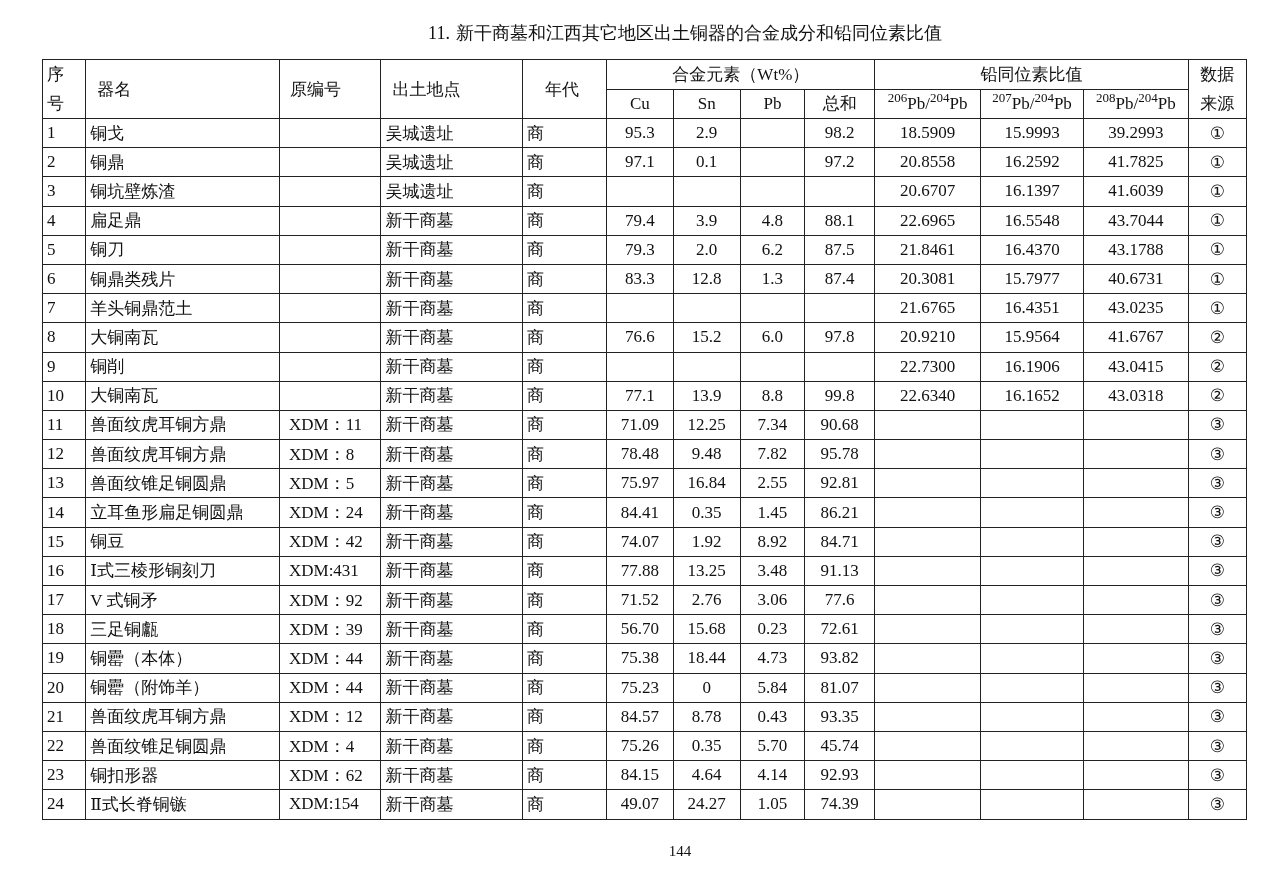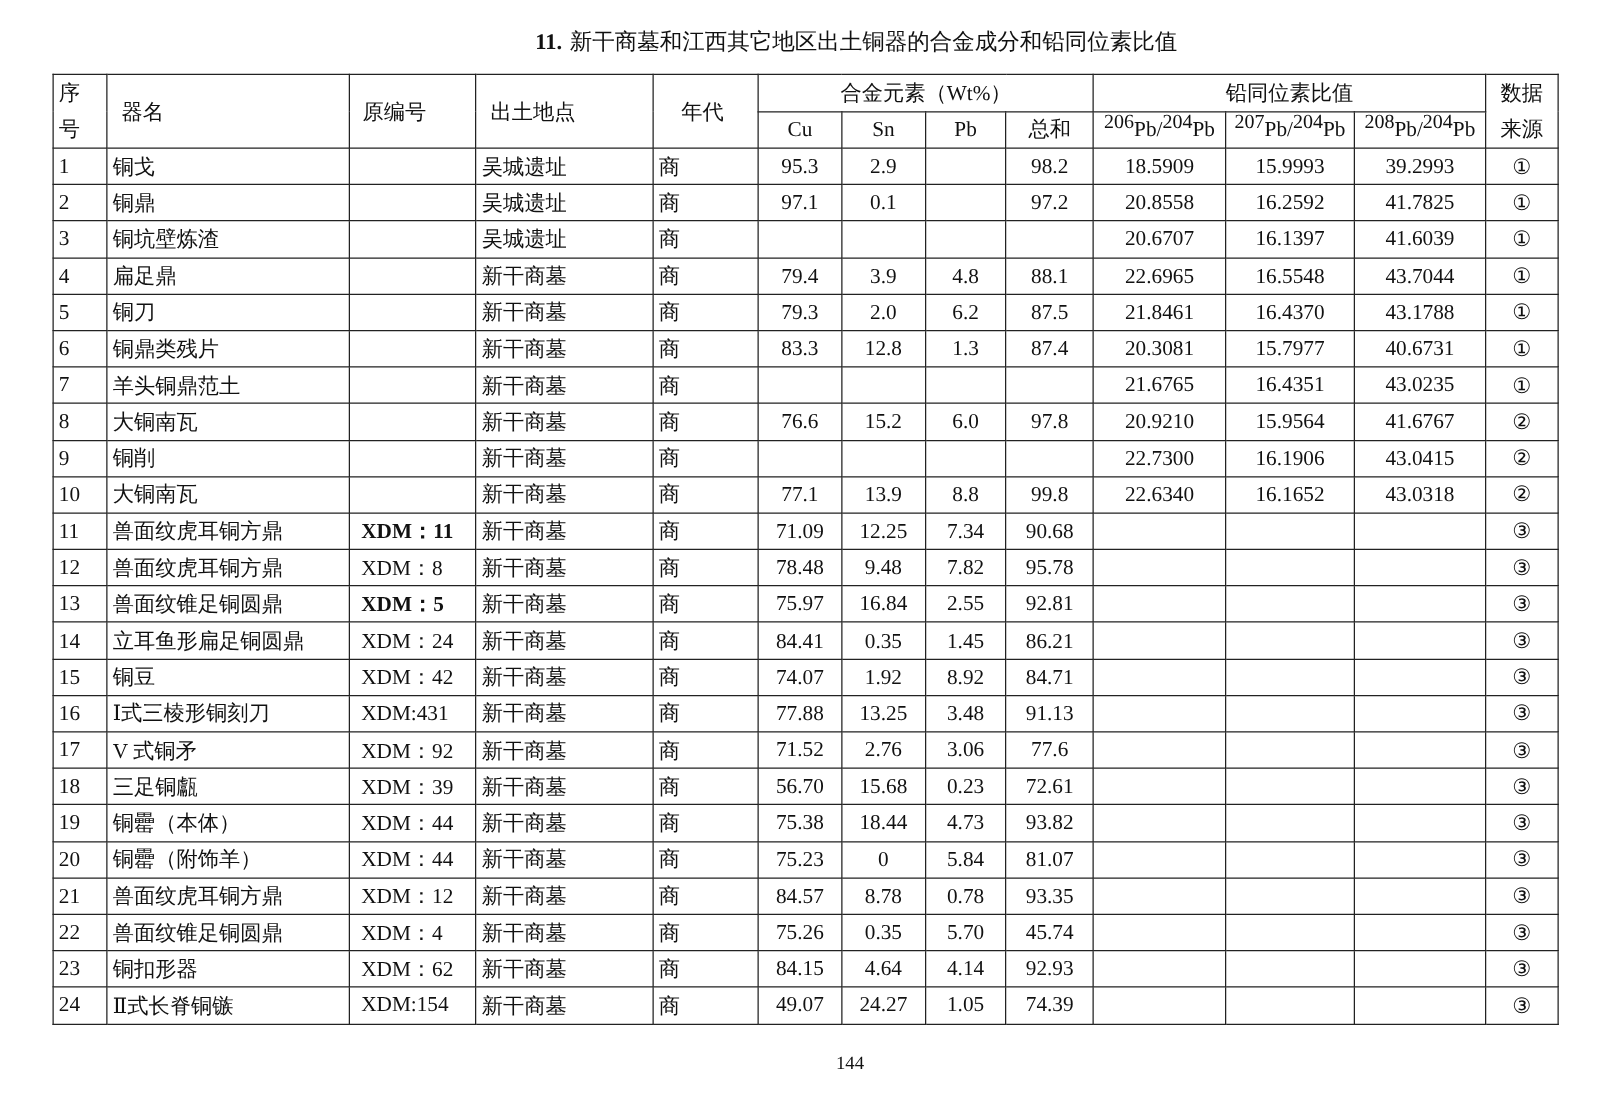--- a/index.html
+++ b/index.html
@@ -4,41 +4,41 @@
 <style>
   html, body { margin: 0; padding: 0; background: #ffffff; }
   body {
     width: 1280px; height: 874px; position: relative; overflow: hidden;
     font-family: "Liberation Serif", "DejaVu Serif", serif; color: #111;
   }
   .title {
     position: absolute; top: 20px; left: 0; width: 1280px; text-align: center;
     font-size: 18px; line-height: 26px;
   }
-  .title .num { font-weight: bold; margin-right: 6px; margin-left: 90px; }
+  .title .num { font-weight: normal; margin-right: 6px; margin-left: 90px; }
   table.main {
     position: absolute; left: 42px; top: 59px;
     border-collapse: collapse; table-layout: fixed;
     width: 1205px;
     font-size: 17px;
   }
   table.main td, table.main th {
     border: 1.3px solid #222;
     padding: 0 4px;
     height: 28.2px;
     font-weight: normal;
     white-space: nowrap;
     overflow: hidden;
   }
   th { text-align: left; }
   th.c, td.c { text-align: center; }
   td.l { text-align: left; padding-left: 11px; }
   td.idx { text-align: left; padding-left: 8px; }
   th.two-line { line-height: 29px; padding-left: 8px; }
-  sup { font-size: 16px; vertical-align: super; line-height: 0; }
+  sup { font-size: 13px; vertical-align: super; line-height: 0; }
   .page-num {
     position: absolute; top: 843px; left: 0; width: 1280px; text-align: center;
     font-size: 15px; margin-left: 40px;
   }
 </style>
 </head>
 <body>
 
 <div class="title">
   <span class="num">11.</span><span>新干商墓和江西其它地区出土铜器的合金成分和铅同位素比值</span>
@@ -234,21 +234,21 @@
         <td class="c">8.8</td>
         <td class="c">99.8</td>
         <td class="c">22.6340</td>
         <td class="c">16.1652</td>
         <td class="c">43.0318</td>
         <td class="c">②</td>
       </tr>
       <tr>
         <td class="idx">11</td>
         <td class="l">兽面纹虎耳铜方鼎</td>
-        <td class="l" style="padding-left: 9px; font-weight: bold;">XDM：11</td>
+        <td class="l" style="padding-left: 9px;">XDM：11</td>
         <td class="l">新干商墓</td>
         <td class="l">商</td>
         <td class="c">71.09</td>
         <td class="c">12.25</td>
         <td class="c">7.34</td>
         <td class="c">90.68</td>
         <td class="c"></td>
         <td class="c"></td>
         <td class="c"></td>
         <td class="c">③</td>
@@ -264,21 +264,21 @@
         <td class="c">7.82</td>
         <td class="c">95.78</td>
         <td class="c"></td>
         <td class="c"></td>
         <td class="c"></td>
         <td class="c">③</td>
       </tr>
       <tr>
         <td class="idx">13</td>
         <td class="l">兽面纹锥足铜圆鼎</td>
-        <td class="l" style="padding-left: 9px; font-weight: bold;">XDM：5</td>
+        <td class="l" style="padding-left: 9px;">XDM：5</td>
         <td class="l">新干商墓</td>
         <td class="l">商</td>
         <td class="c">75.97</td>
         <td class="c">16.84</td>
         <td class="c">2.55</td>
         <td class="c">92.81</td>
         <td class="c"></td>
         <td class="c"></td>
         <td class="c"></td>
         <td class="c">③</td>
@@ -389,21 +389,21 @@
         <td class="c">③</td>
       </tr>
       <tr>
         <td class="idx">21</td>
         <td class="l">兽面纹虎耳铜方鼎</td>
         <td class="l" style="padding-left: 9px;">XDM：12</td>
         <td class="l">新干商墓</td>
         <td class="l">商</td>
         <td class="c">84.57</td>
         <td class="c">8.78</td>
-        <td class="c">0.78</td>
+        <td class="c">0.43</td>
         <td class="c">93.35</td>
         <td class="c"></td>
         <td class="c"></td>
         <td class="c"></td>
         <td class="c">③</td>
       </tr>
       <tr>
         <td class="idx">22</td>
         <td class="l">兽面纹锥足铜圆鼎</td>
         <td class="l" style="padding-left: 9px;">XDM：4</td>

